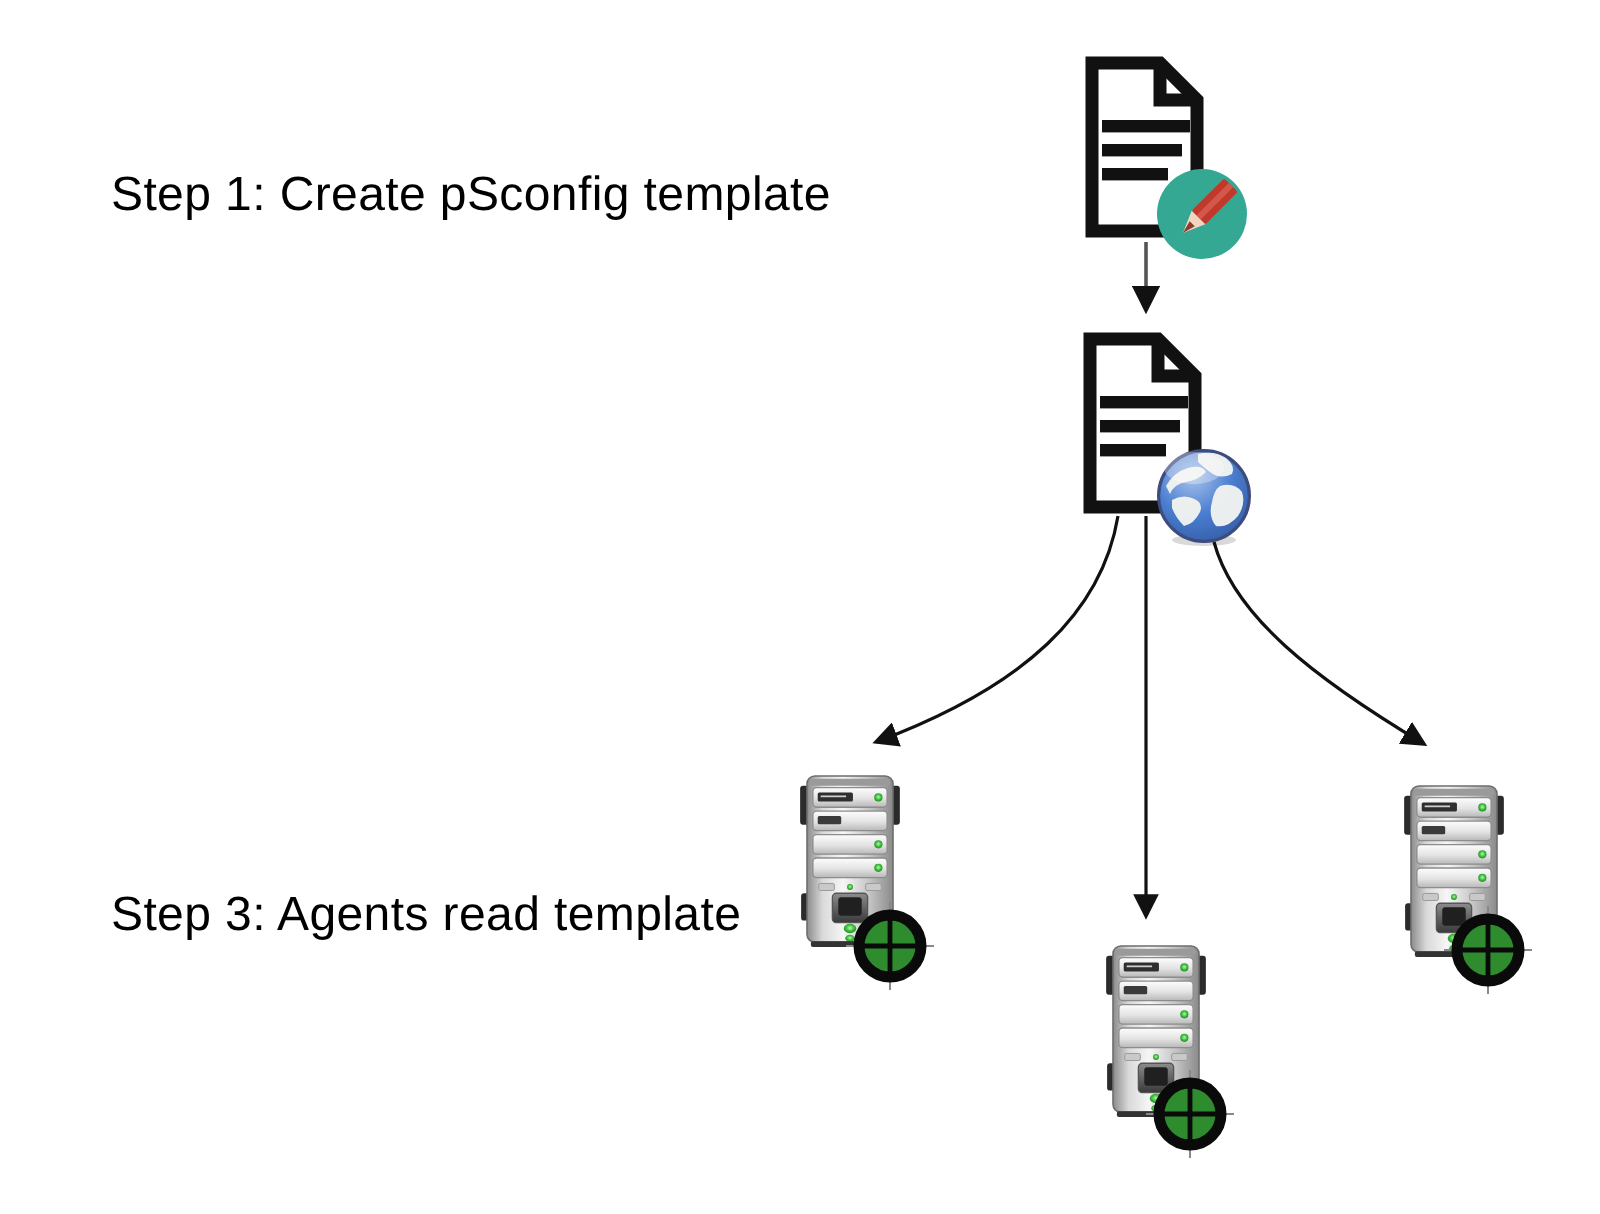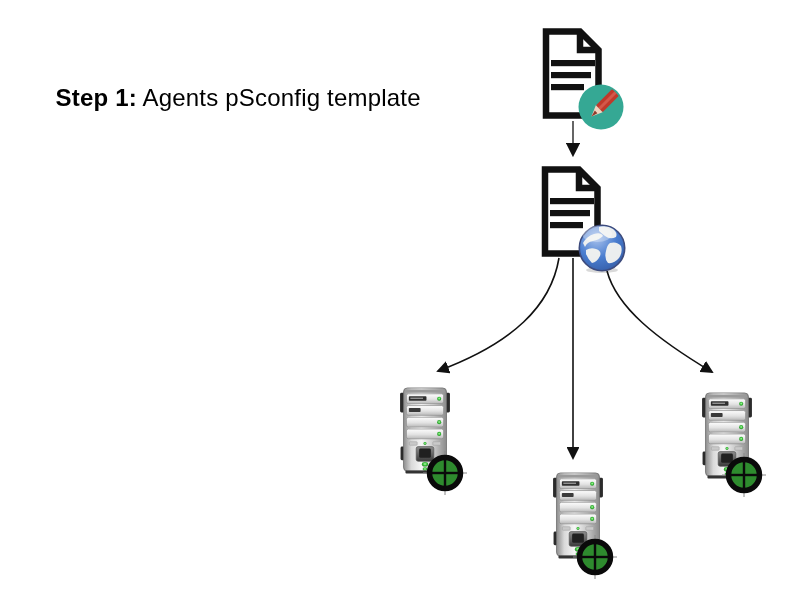--- a/index.html
+++ b/index.html
@@ -10,21 +10,21 @@
   }
   html,body{margin:0;padding:0;background:#e9e9e9;}
   .canvas{
     position:relative;width:800px;height:607px;background:var(--background);
     font-family:"Liberation Sans","DejaVu Sans",sans-serif;overflow:hidden;
   }
   .step-label{
     position:absolute;left:28px;font-size:24px;line-height:28px;color:var(--text);
     white-space:pre;letter-spacing:0.2px;
   }
-  .step-prefix{font-weight:bold;margin-top:20px;}
+  .step-prefix{font-weight:normal;margin-top:20px;}
   .abs{position:absolute;}
   svg{display:block;}
 </style>
 </head>
 <body>
 
 <div class="canvas">
 
   <svg width="0" height="0" style="position:absolute" aria-hidden="true">
     <defs>
@@ -61,21 +61,24 @@
   </svg>
 
   <svg class="abs" style="left:0;top:0" width="800" height="607" viewBox="0 0 800 607">
     <path d="M573,121 L573,155" fill="none" stroke="var(--arrow-light)" stroke-width="1.8" marker-end="url(#ah)"></path>
     <path d="M559,258 C551,306 513,343 438,371" fill="none" stroke="var(--arrow)" stroke-width="1.6" marker-end="url(#ah)"></path>
     <path d="M573,258 L573,458" fill="none" stroke="var(--arrow)" stroke-width="1.6" marker-end="url(#ah)"></path>
     <path d="M607,271 C617,308 657,339 712,372" fill="none" stroke="var(--arrow)" stroke-width="1.6" marker-end="url(#ah)"></path>
   </svg>
 
   <div class="step-label" style="top:56px">
-    <span class="step-prefix">Step 1:</span><span> Agents pSconfig template</span>
+    <span class="step-prefix">Step 1:</span><span> Create pSconfig template</span>
+  </div>
+  <div class="step-label" style="top:416px">
+    <span class="step-prefix">Step 3:</span><span> Agents read template</span>
   </div>
 
   <svg class="abs" style="left:539px;top:27px" width="66" height="93" viewBox="0 0 66 93">
     <path d="M7,4.5 H41 L59.5,23 V88.5 H7 Z" fill="#ffffff" stroke="#111111" stroke-width="6.5" stroke-linejoin="miter"></path>
     <path d="M41,4.5 L41,23 L59.5,23" fill="none" stroke="#111111" stroke-width="6.5" stroke-linejoin="miter"></path>
     <rect x="12" y="33" width="44" height="6.2" fill="#111111"></rect>
     <rect x="12" y="45" width="40" height="6.2" fill="#111111"></rect>
     <rect x="12" y="57" width="33" height="6.2" fill="#111111"></rect>
   </svg>
 

